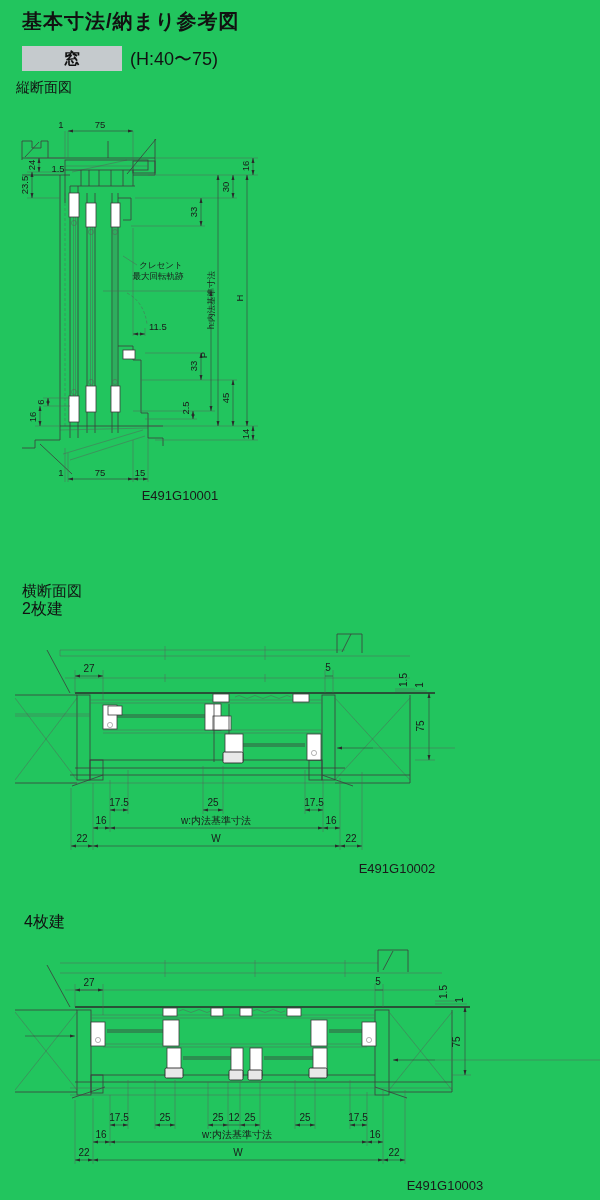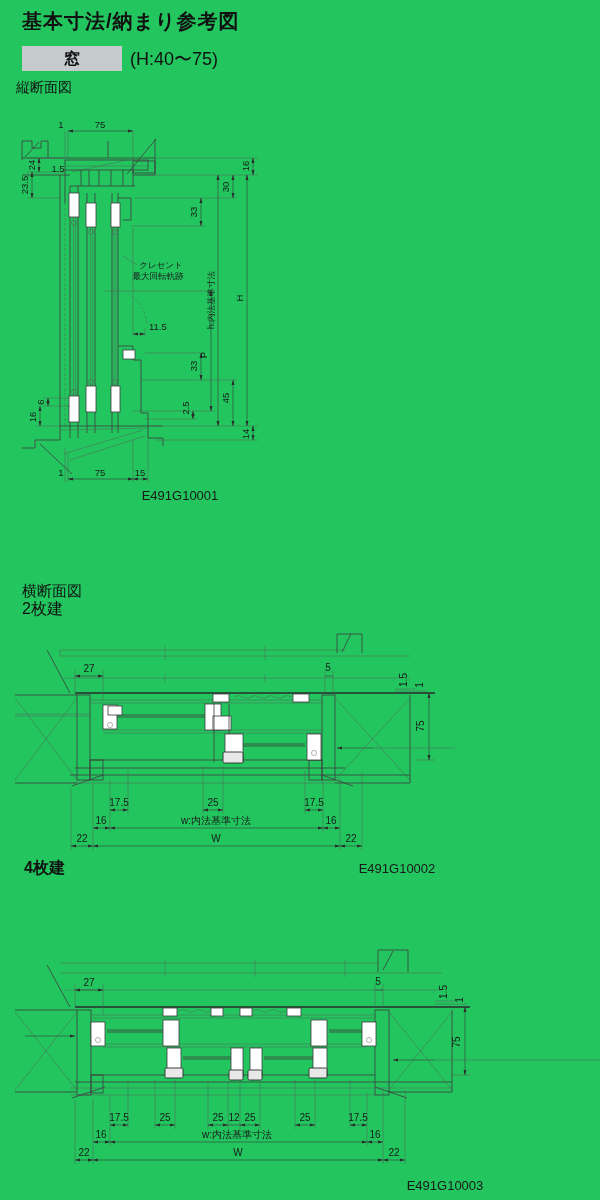--- a/index.html
+++ b/index.html
@@ -321,21 +321,21 @@
       <line class="dm" x1="56" y1="226" x2="78" y2="226" marker-start="url(#ar)" marker-end="url(#ar)"></line>
       <line class="dm" x1="78" y1="226" x2="325" y2="226" marker-start="url(#ar)" marker-end="url(#ar)"></line>
       <line class="dm" x1="325" y1="226" x2="347" y2="226" marker-start="url(#ar)" marker-end="url(#ar)"></line>
       <text class="dim" x="67" y="222" text-anchor="middle">22</text>
       <text class="dim" x="201" y="222" text-anchor="middle">W</text>
       <text class="dim" x="336" y="222" text-anchor="middle">22</text>
     </g>
     <text class="code" x="382" y="253" text-anchor="middle">E491G10002</text>
   </svg>
 
-  <div class="abs subhead" style="left:24px;top:858px;font-weight:bold;">4枚建</div>
+  <div class="abs subhead" style="left:24px;top:912px;">4枚建</div>
 
   <svg class="abs" style="left:15px;top:940px;" width="585" height="260" viewBox="0 0 585 260">
     <g>
       <line class="lt" x1="45" y1="23" x2="363" y2="23"></line>
       <line class="lt" x1="45" y1="33" x2="427" y2="33"></line>
       <line class="lt" x1="50" y1="50" x2="427" y2="50"></line>
       <line class="lk" x1="60" y1="67" x2="455" y2="67"></line>
       <line class="ln" x1="32" y1="25" x2="55" y2="67"></line>
       <line class="lt" x1="150" y1="20" x2="150" y2="37"></line>
       <line class="lt" x1="240" y1="20" x2="240" y2="37"></line>

